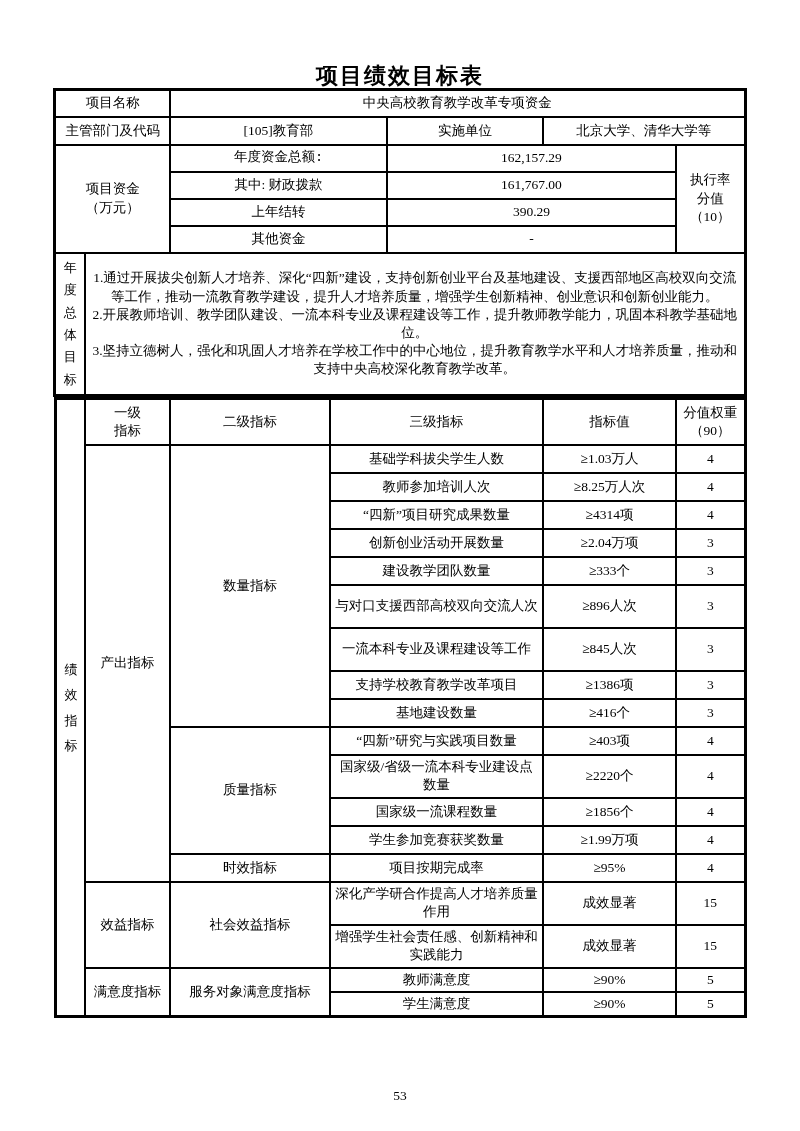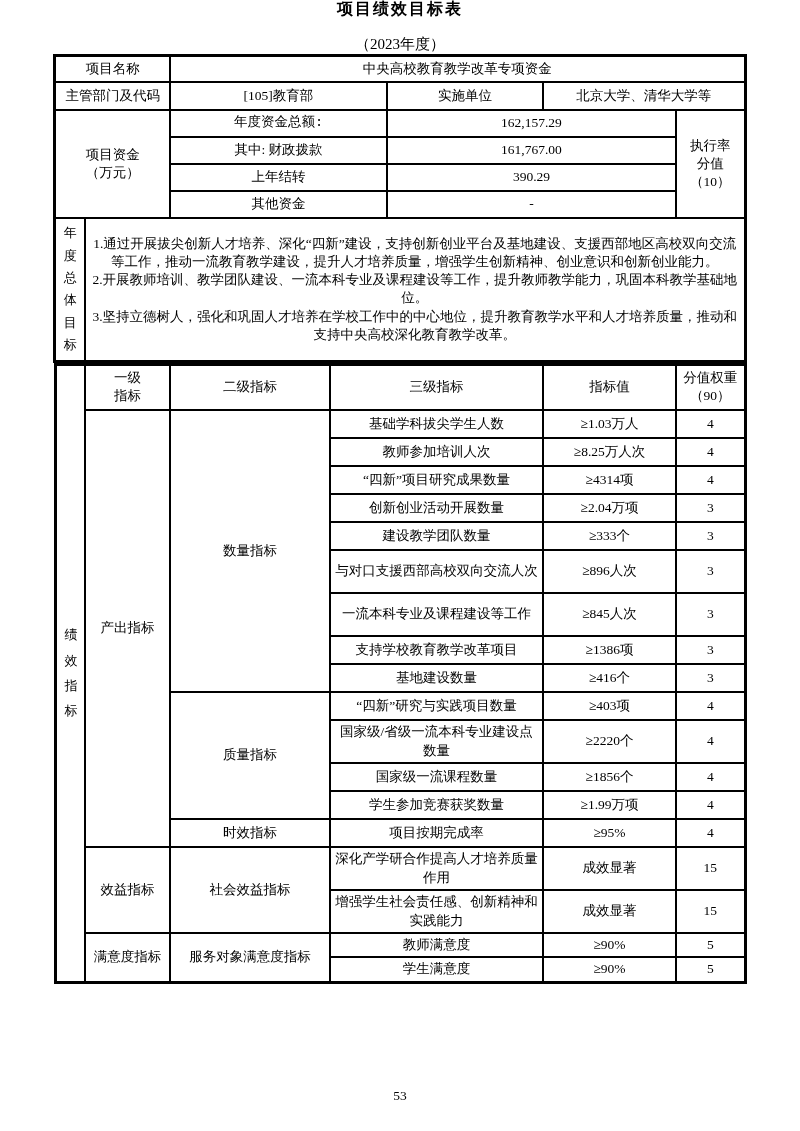--- a/index.html
+++ b/index.html
@@ -12,24 +12,25 @@
     color: #000;
     font-family: "Liberation Serif", "DejaVu Serif", serif;
   }
   .page {
     width: 800px;
     height: 1131px;
     position: relative;
   }
   .doc-title {
     margin: 0;
+    padding-top: 64px;
     text-align: center;
     font-family: "Liberation Sans", "DejaVu Sans", sans-serif;
     font-weight: bold;
-    font-size: 16px;
+    font-size: 22px;
     letter-spacing: 2px;
     line-height: 1.1;
   }
   .doc-subtitle {
     margin: 0;
     margin-top: 17px;
     text-align: center;
     font-size: 15px;
     font-weight: normal;
   }
@@ -91,21 +92,20 @@
   tr.h43 { height: 43px; }
   tr.h24 { height: 24px; }
   tr.goals-row { height: 143px; }
 </style>
 </head>
 <body>
 
 <div class="page">
 
   <h1 class="doc-title">项目绩效目标表</h1>
-  <div class="doc-subtitle">（2023年度）</div>
 
   <table class="doc tblA">
     <colgroup>
       <col style="width:30px">
         <col style="width:85px">
         <col style="width:160px">
       <col style="width:57px">
         <col style="width:156px">
         <col style="width:133px">
       <col style="width:69px">

